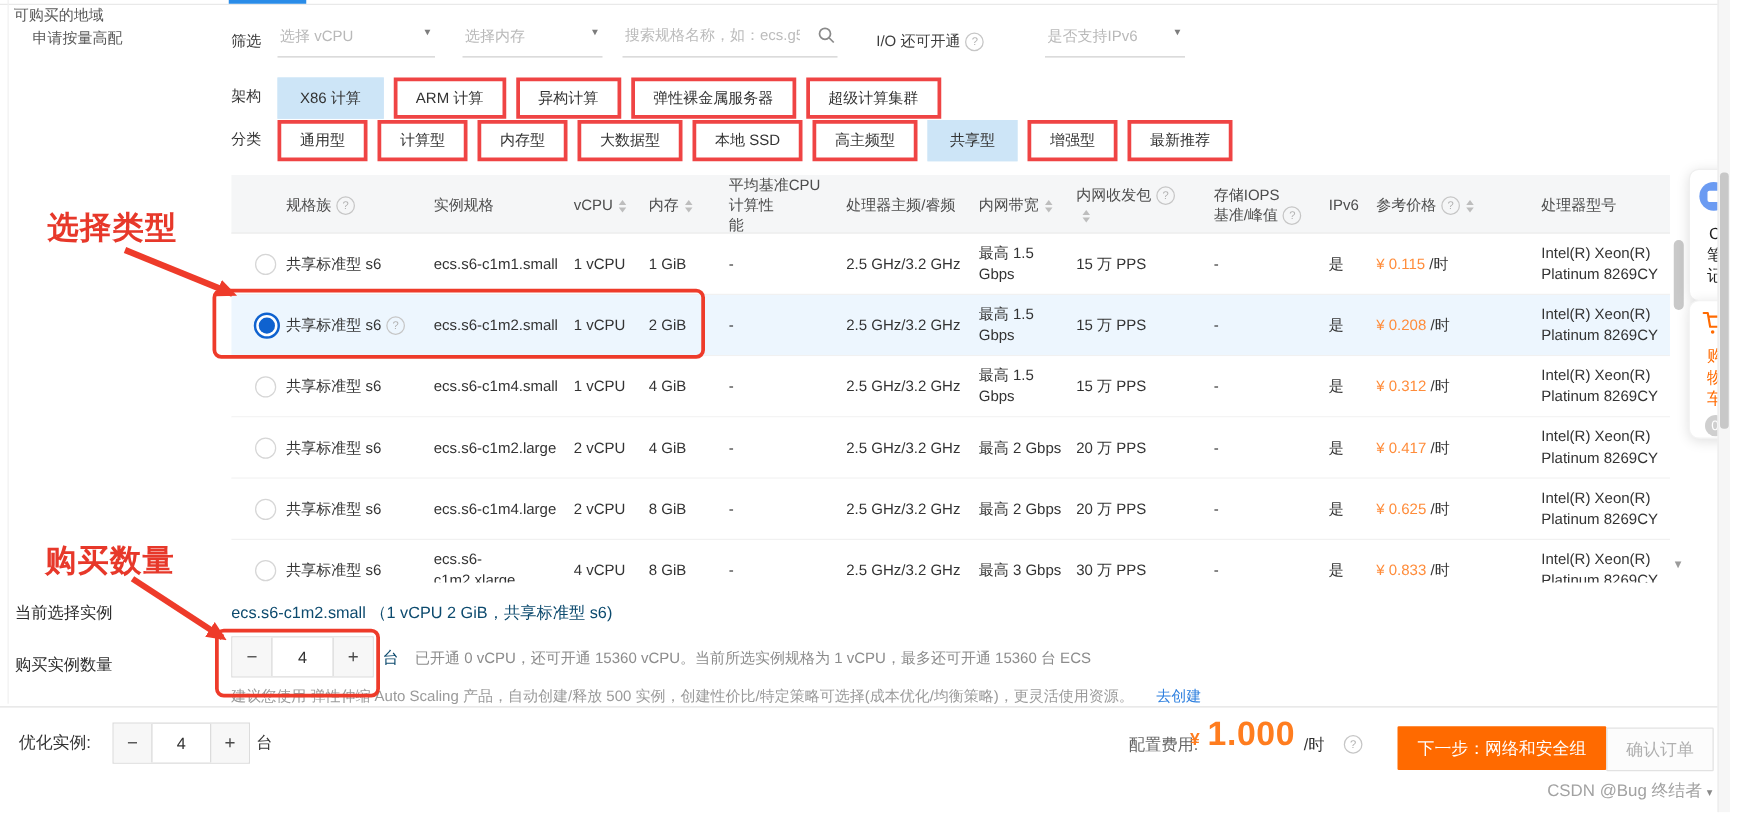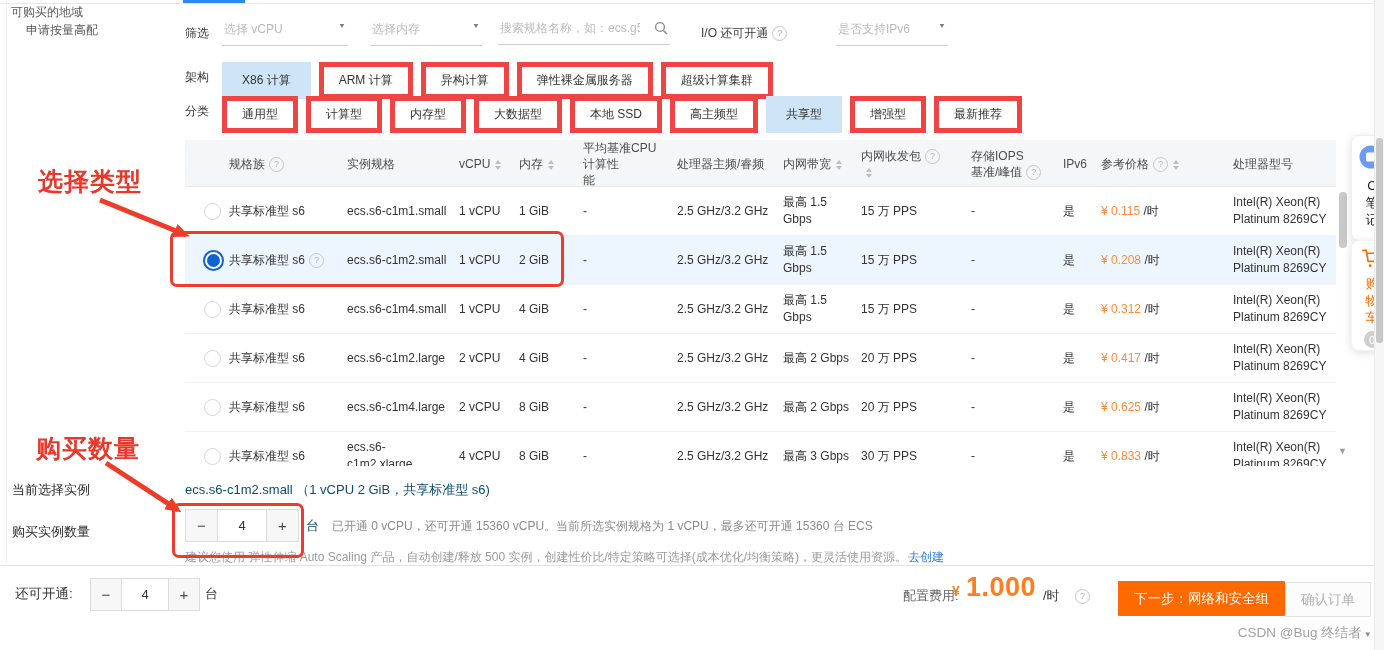--- a/index.html
+++ b/index.html
@@ -19,21 +19,21 @@
   .usearch{position:absolute;display:flex;align-items:flex-start;justify-content:space-between;
            border-bottom:1px solid #cfcfcf;padding:0 2px 5px 2px}
   .sinput{border:none;outline:none;background:transparent;font-size:12px;width:140px;padding:0;color:#333;
           font-family:"Liberation Sans","DejaVu Sans",sans-serif}
   .sinput::placeholder{color:#bcbcbc}
   .io-label{font-size:12px;color:#3d3d3d}
   .help{display:inline-block;width:13px;height:13px;border:1px solid #c6c6c6;border-radius:50%;
         color:#b3b3b3;font-size:9px;line-height:12px;text-align:center;margin-left:4px;vertical-align:1px}
   .tagrow{position:absolute;display:flex}
   .tag{display:inline-flex;align-items:center;justify-content:center;height:27px;padding:0 15px;
-       border:5px solid #ef4444;background:#fff;font-size:12px;color:#333;margin-right:8px;
+       border:3px solid #ef4444;background:#fff;font-size:12px;color:#333;margin-right:8px;
        cursor:pointer;white-space:nowrap}
   .tag.sel{background:#cde5f7;border-color:#cde5f7}
   .sort{display:inline-flex;flex-direction:column;margin-left:5px;vertical-align:middle}
   .sort i{width:0;height:0;border-left:3.5px solid transparent;border-right:3.5px solid transparent;display:block}
   .sort .up{border-bottom:4.5px solid #bdbdbd;margin-bottom:2px}
   .sort .dn{border-top:4.5px solid #bdbdbd}
   #table{position:absolute;left:185px;top:140px;width:1163px;height:326px;overflow:hidden;background:#fff}
   .thead,.tr{display:grid;width:1151px;align-items:center;
     grid-template-columns:38px 118px 112px 60px 64px 94px 108px 76px 100px 94px 38px 120px 1fr}
   .thead{height:46px;background:#f5f6f7;color:#4d4d4d;border-bottom:1px solid #e9e9e9}
@@ -58,21 +58,21 @@
   .sbtn{width:31px;display:flex;align-items:center;justify-content:center;background:#f7f7f7;
         color:#4a4a4a;font-size:15px;cursor:pointer}
   .sbtn.minus{border-right:1px solid #dcdcdc}
   .sbtn.plus{border-left:1px solid #dcdcdc}
   .sval{width:48px;display:flex;align-items:center;justify-content:center;font-size:13px;color:#333}
   .sumlabel{font-size:13px;color:#2b2b2b}
   .sumval{font-size:13px;color:#0c4a6e}
   .quota{font-size:12px;color:#8c8c8c}
   .tip{position:absolute;left:185px;top:549px;width:1000px;font-size:12px;color:#9a9a9a;
        white-space:nowrap;overflow:hidden;z-index:1}
-  .tip a{color:#2f80df;text-decoration:none;margin-left:1px}
+  .tip a{color:#2f80df;text-decoration:none;margin-left:18px}
   .redbox{position:absolute;border:3px solid #ee3b2a;border-radius:7px;pointer-events:none;z-index:4;background:transparent}
   .ann{position:absolute;color:#e7382a;font-size:25px;font-weight:700;letter-spacing:1px;z-index:4}
   #arrows{position:absolute;left:0;top:0;width:1400px;height:650px;pointer-events:none;z-index:4}
   .footer{position:absolute;left:0;top:565px;width:1400px;height:85px;background:#fff;border-top:1px solid #e2e2e2;z-index:5}
   .f-qtylabel{position:absolute;left:15px;top:19px;font-size:13.5px;color:#333}
   .f-unit{position:absolute;left:205px;top:19px;font-size:13px;color:#333}
   .f-feelabel{position:absolute;left:903px;top:21px;font-size:13px;color:#666}
   .f-cur{position:absolute;left:952px;top:17px;font-size:14px;font-weight:700;color:#ff7d1f}
   .f-fee{position:absolute;left:966px;top:6px;font-size:27px;font-weight:700;color:#ff7d1f;letter-spacing:.5px}
   .f-feeunit{position:absolute;left:1043px;top:21px;font-size:13px;color:#333}
@@ -321,21 +321,21 @@
     <defs>
       <marker id="ah" markerUnits="userSpaceOnUse" markerWidth="16" markerHeight="14" refX="12" refY="7" orient="auto">
         <path d="M0,0 L16,7 L0,14 Z" fill="#ee3b2a"></path>
       </marker>
     </defs>
     <line x1="100" y1="200" x2="186" y2="235" stroke="#ee3b2a" stroke-width="5" marker-end="url(#ah)"></line>
     <line x1="106" y1="463" x2="178" y2="510" stroke="#ee3b2a" stroke-width="5" marker-end="url(#ah)"></line>
   </svg>
 
   <div class="footer">
-    <div class="f-qtylabel">还可开通:</div>
+    <div class="f-qtylabel">优化实例:</div>
     <div class="stepper" style="left:90px;top:12px">
       <div class="sbtn minus" style="width:30px">−</div>
       <div class="sval" style="width:46px">4</div>
       <div class="sbtn plus" style="width:30px">+</div>
     </div>
     <div class="f-unit">台</div>
     <div class="f-feelabel">配置费用:</div>
     <div class="f-cur">¥</div>
     <div class="f-fee">1.000</div>
     <div class="f-feeunit">/时</div>

